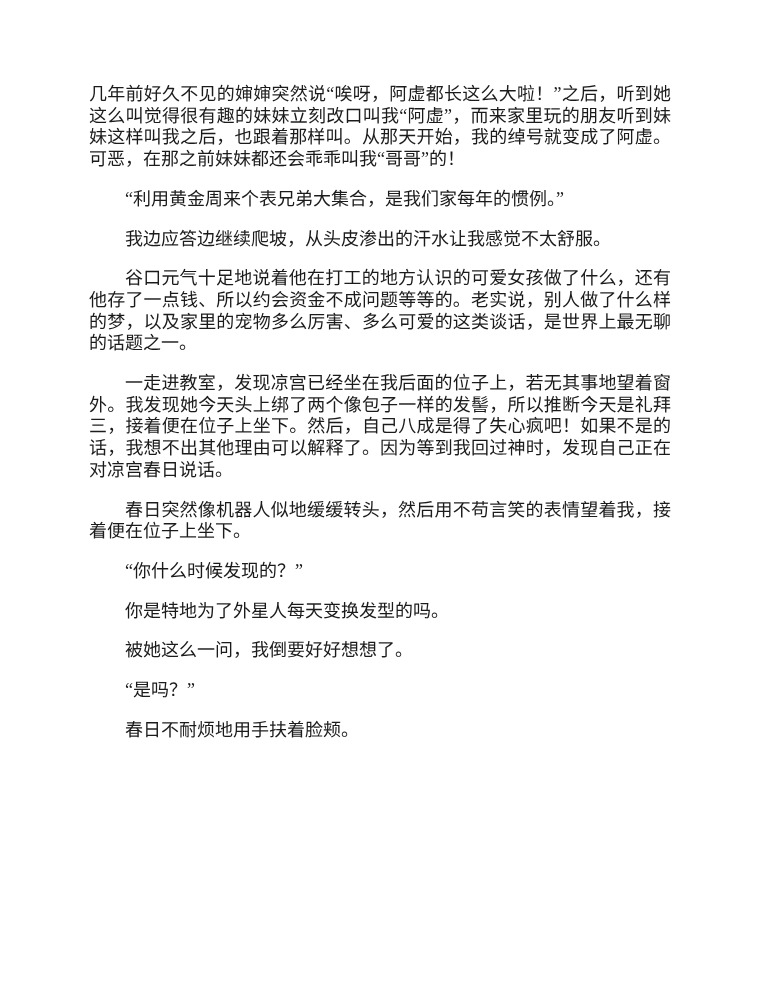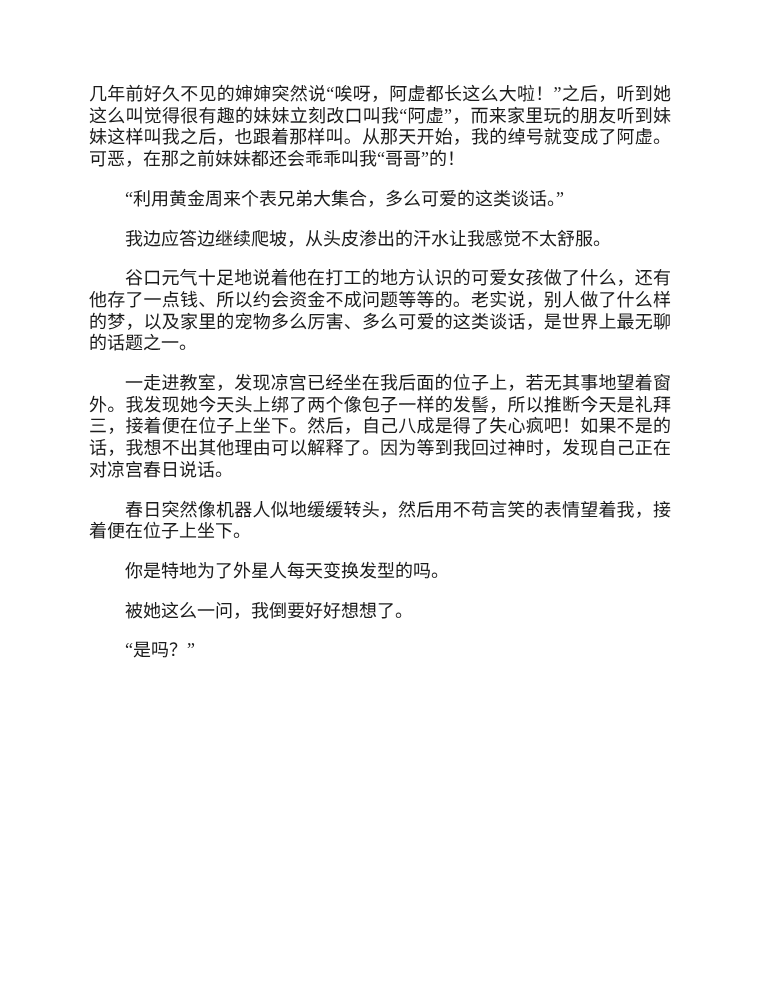--- a/index.html
+++ b/index.html
@@ -35,22 +35,24 @@
   .text-block p.para.continued {
     text-indent: 0;
   }
 </style>
 </head>
 <body>
 
 <div class="page">
   <div class="text-block">
     <p class="para continued">几年前好久不见的婶婶突然说“唉呀，阿虚都长这么大啦！”之后，听到她这么叫觉得很有趣的妹妹立刻改口叫我“阿虚”，而来家里玩的朋友听到妹妹这样叫我之后，也跟着那样叫。从那天开始，我的绰号就变成了阿虚。可恶，在那之前妹妹都还会乖乖叫我“哥哥”的！</p>
-    <p class="para">“利用黄金周来个表兄弟大集合，多么可爱的这类谈话。”</p>
+    <p class="para">“利用黄金周来个表兄弟大集合，是我们家每年的惯例。”</p>
     <p class="para">我边应答边继续爬坡，从头皮渗出的汗水让我感觉不太舒服。</p>
     <p class="para">谷口元气十足地说着他在打工的地方认识的可爱女孩做了什么，还有他存了一点钱、所以约会资金不成问题等等的。老实说，别人做了什么样的梦，以及家里的宠物多么厉害、多么可爱的这类谈话，是世界上最无聊的话题之一。</p>
     <p class="para">一走进教室，发现凉宫已经坐在我后面的位子上，若无其事地望着窗外。我发现她今天头上绑了两个像包子一样的发髻，所以推断今天是礼拜三，接着便在位子上坐下。然后，自己八成是得了失心疯吧！如果不是的话，我想不出其他理由可以解释了。因为等到我回过神时，发现自己正在对凉宫春日说话。</p>
     <p class="para">春日突然像机器人似地缓缓转头，然后用不苟言笑的表情望着我，接着便在位子上坐下。</p>
+    <p class="para">“你什么时候发现的？”</p>
     <p class="para">你是特地为了外星人每天变换发型的吗。</p>
     <p class="para">被她这么一问，我倒要好好想想了。</p>
     <p class="para">“是吗？”</p>
+    <p class="para">春日不耐烦地用手扶着脸颊。</p>
   </div>
 </div>
 
 </body></html>

